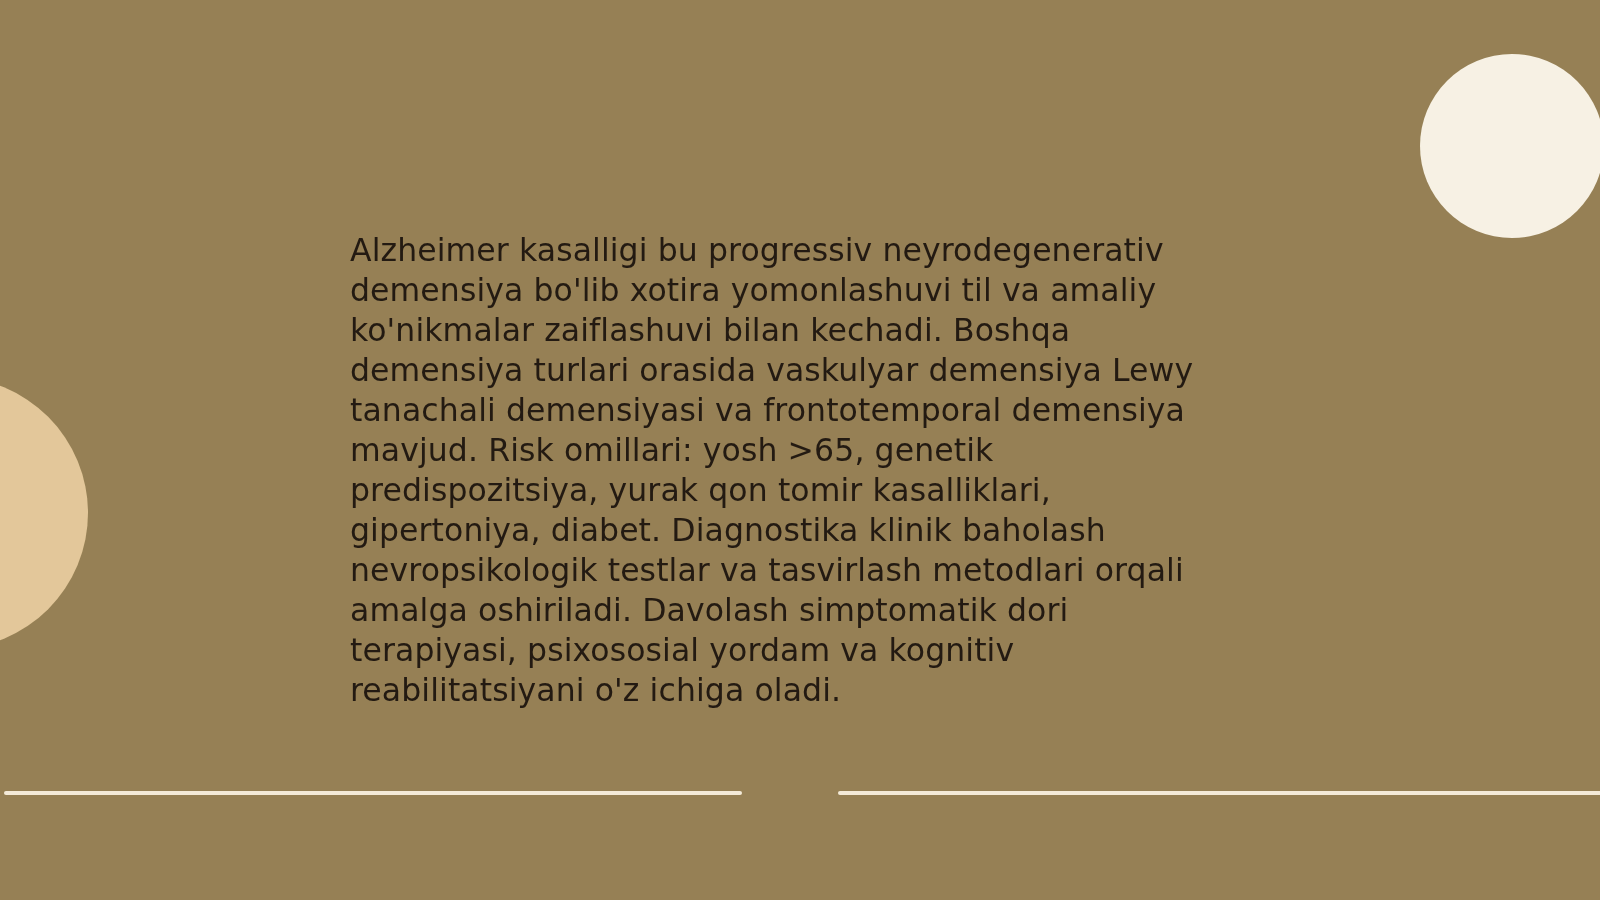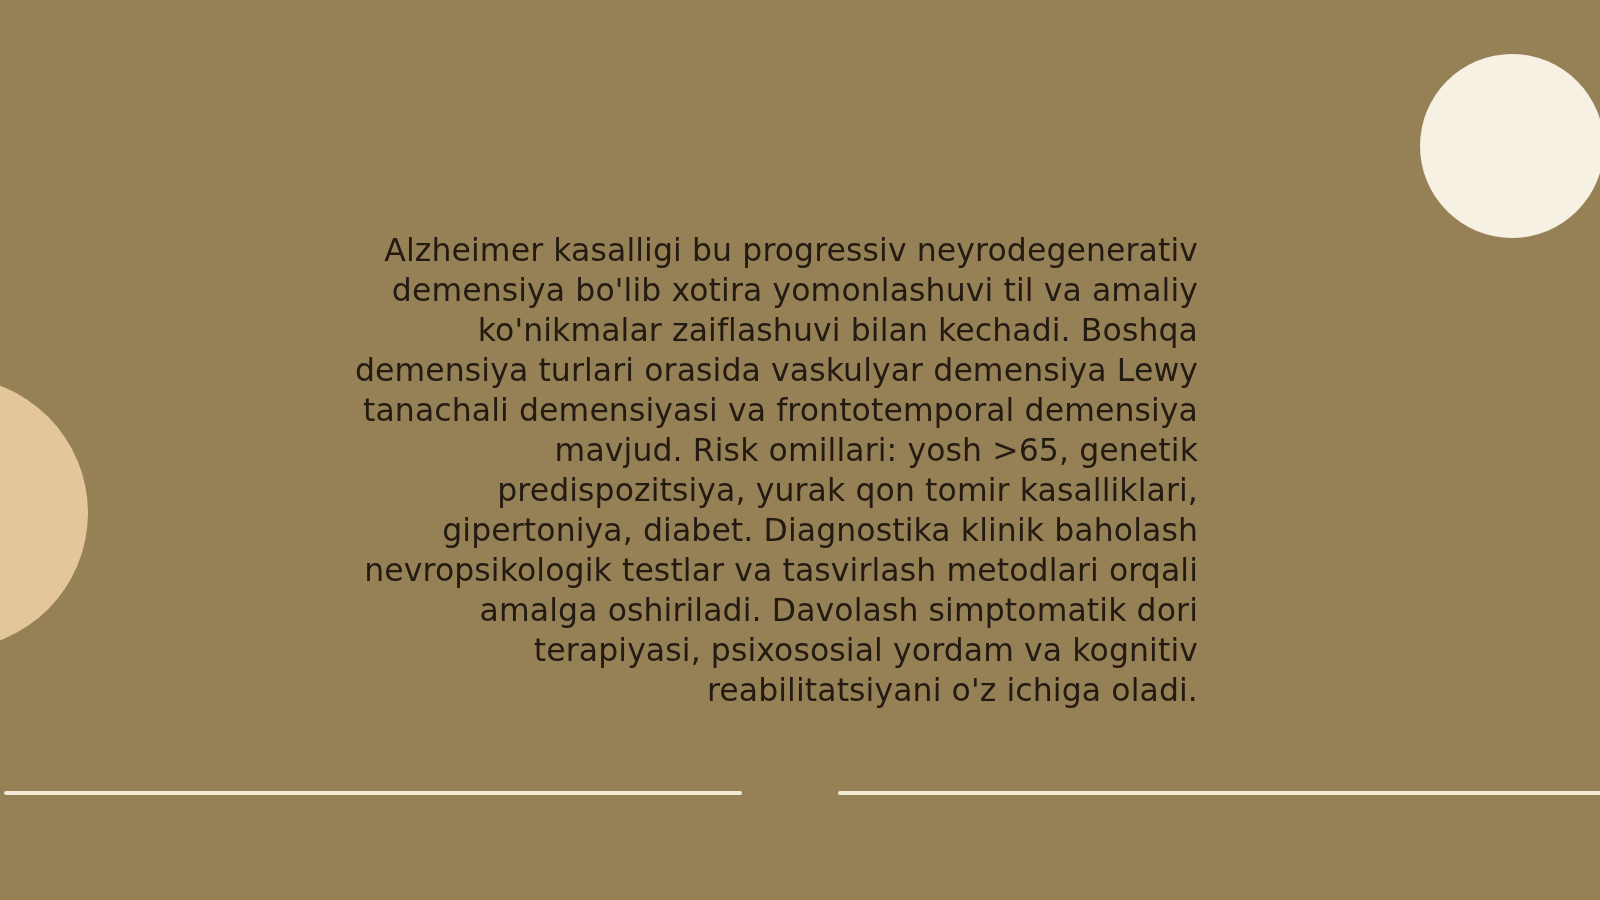--- a/index.html
+++ b/index.html
@@ -53,21 +53,21 @@
   #body-text {
     position: absolute;
     left: 350px;
     top: 198px;
     width: 848px;
     color: #231a12;
     font-size: 31.5px;
     line-height: 40px;
     letter-spacing: 0.1px;
     font-weight: 400;
-    text-align: right;
+    text-align: left;
     white-space: pre-wrap;
     word-break: normal;
   }
 </style>
 </head>
 <body>
 
 <div id="slide">
 
   <div class="deco-circle" id="circle-top-right"></div>

